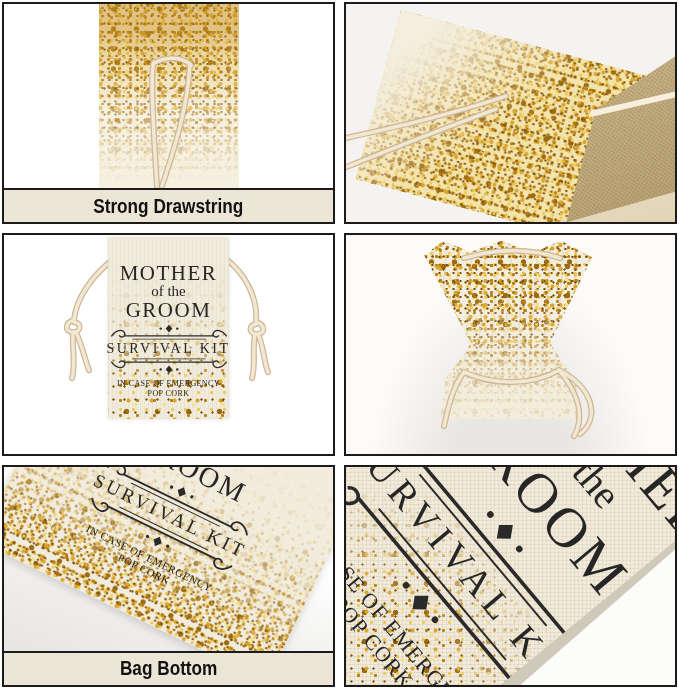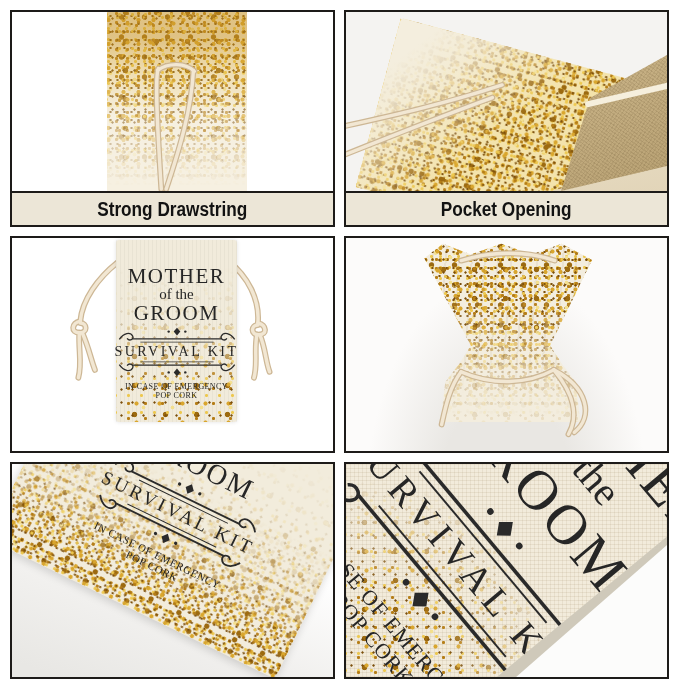--- a/index.html
+++ b/index.html
@@ -1,19 +1,19 @@
 <!DOCTYPE html>
 <html><head>
 <meta charset="utf-8">
 <style>
   html,body{margin:0;padding:0;background:#ffffff;}
   *{box-sizing:border-box;}
   .collage{
     width:679px;height:689px;
-    padding:10px;
+    padding:2px;
     display:grid;
     grid-template-columns:1fr 1fr;
     grid-template-rows:1fr 1fr 1fr;
     gap:9px;
     background:#ffffff;
     font-family:"Liberation Sans",sans-serif;
   }
   .panel{
     border:2px solid #1d1b19;
     background:#ffffff;
@@ -226,23 +226,20 @@
       </div>
       <div class="p2-hem"></div>
       <div class="p2-lining"></div>
       <div class="p2-roll"></div>
       <svg class="cords" viewBox="0 0 329 184">
         <path class="cord-outer" d="M160,75 C100,95 40,108 -5,118"></path>
         <path class="cord-outer" d="M150,88 C90,110 40,130 -5,148"></path>
         <path class="cord-inner" d="M160,75 C100,95 40,108 -5,118"></path>
         <path class="cord-inner" d="M150,88 C90,110 40,130 -5,148"></path>
       </svg>
-    </div>
-    <div class="caption">
-      <span>Pocket Opening</span>
     </div>
   </div>
 
   <div class="panel p3">
     <div class="photo">
       <svg class="cords" viewBox="0 0 329 184">
         <path class="cord-outer" d="M108,8 C88,24 72,46 70,68"></path>
         <path class="cord-outer" d="M70,68 c-9,2 -10,12 -1,12 c9,0 8,-10 1,-10"></path>
         <path class="cord-outer" d="M69,80 C68,98 72,112 68,126"></path>
         <path class="cord-outer" d="M72,80 C79,96 81,108 85,118"></path>
@@ -355,20 +352,23 @@
             <g fill="#2a2a2a">
               <path d="M110,1 l6,7 -6,7 -6,-7 z"></path>
               <circle cx="95" cy="8" r="2.2"></circle>
               <circle cx="125" cy="8" r="2.2"></circle>
             </g>
           </svg>
           <div class="emg">IN CASE OF EMERGENCY</div>
           <div class="pop">POP CORK</div>
         </div>
       </div>
+    </div>
+    <div class="caption">
+      <span>Bag Bottom</span>
     </div>
   </div>
 
   <div class="panel p6">
     <div class="photo">
       <div class="p6-fabric"></div>
       <div class="glitter p6-dots"></div>
       <div class="print p6-print">
         <div class="l1">MOTHER</div>
         <div class="l2">of the</div>

